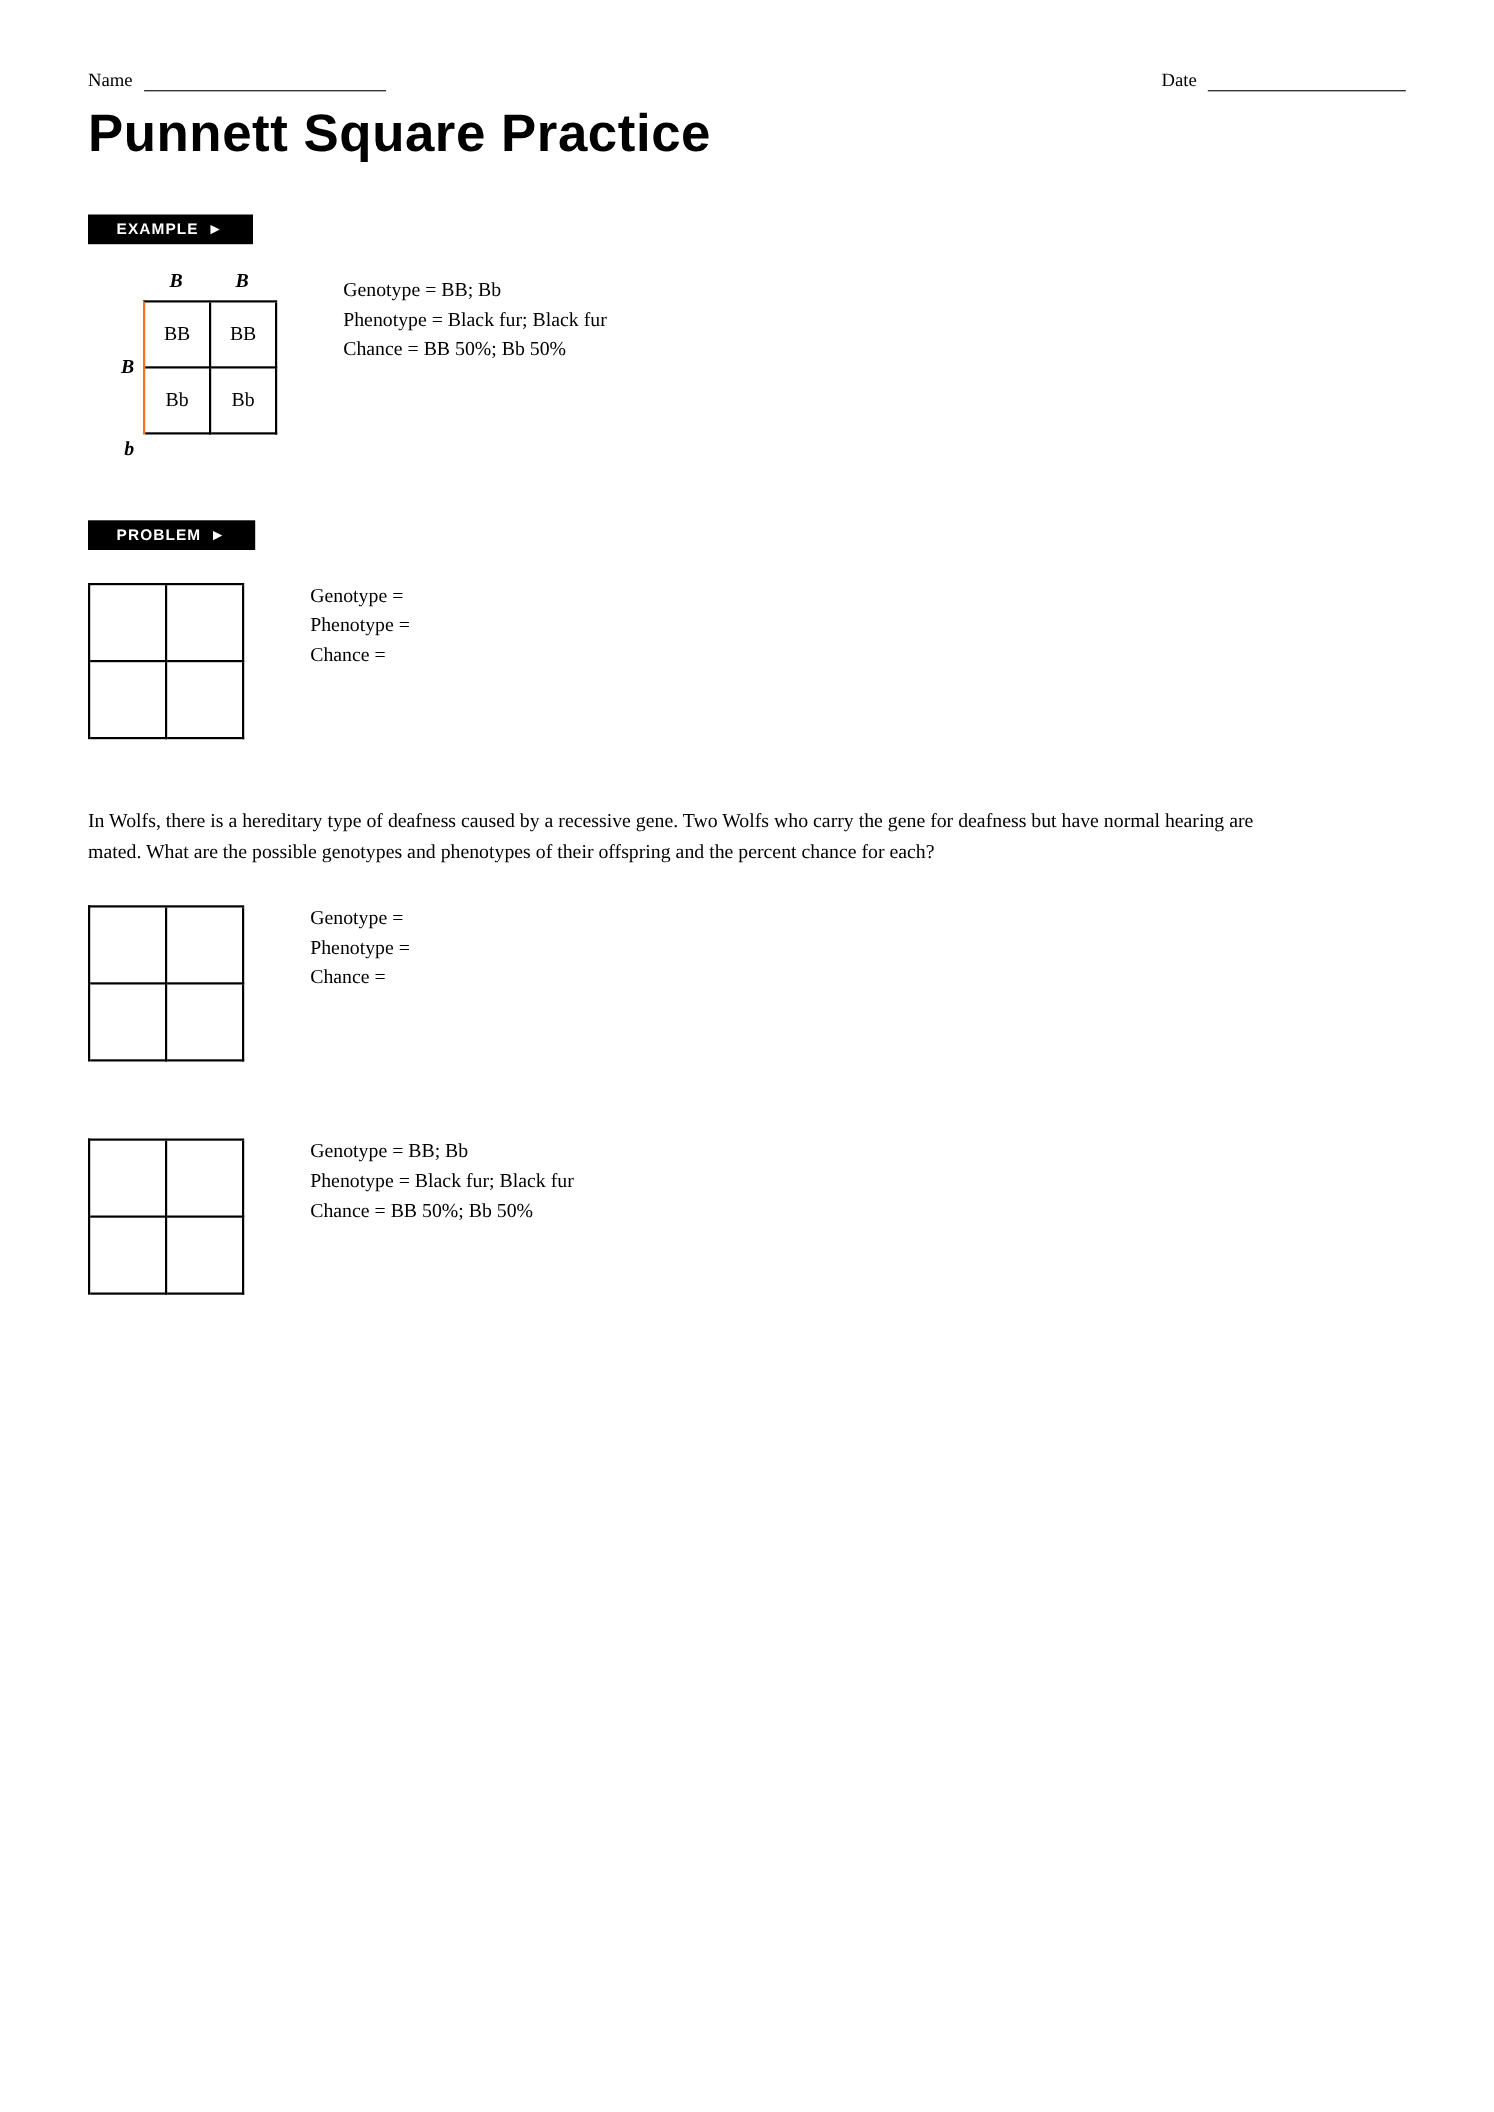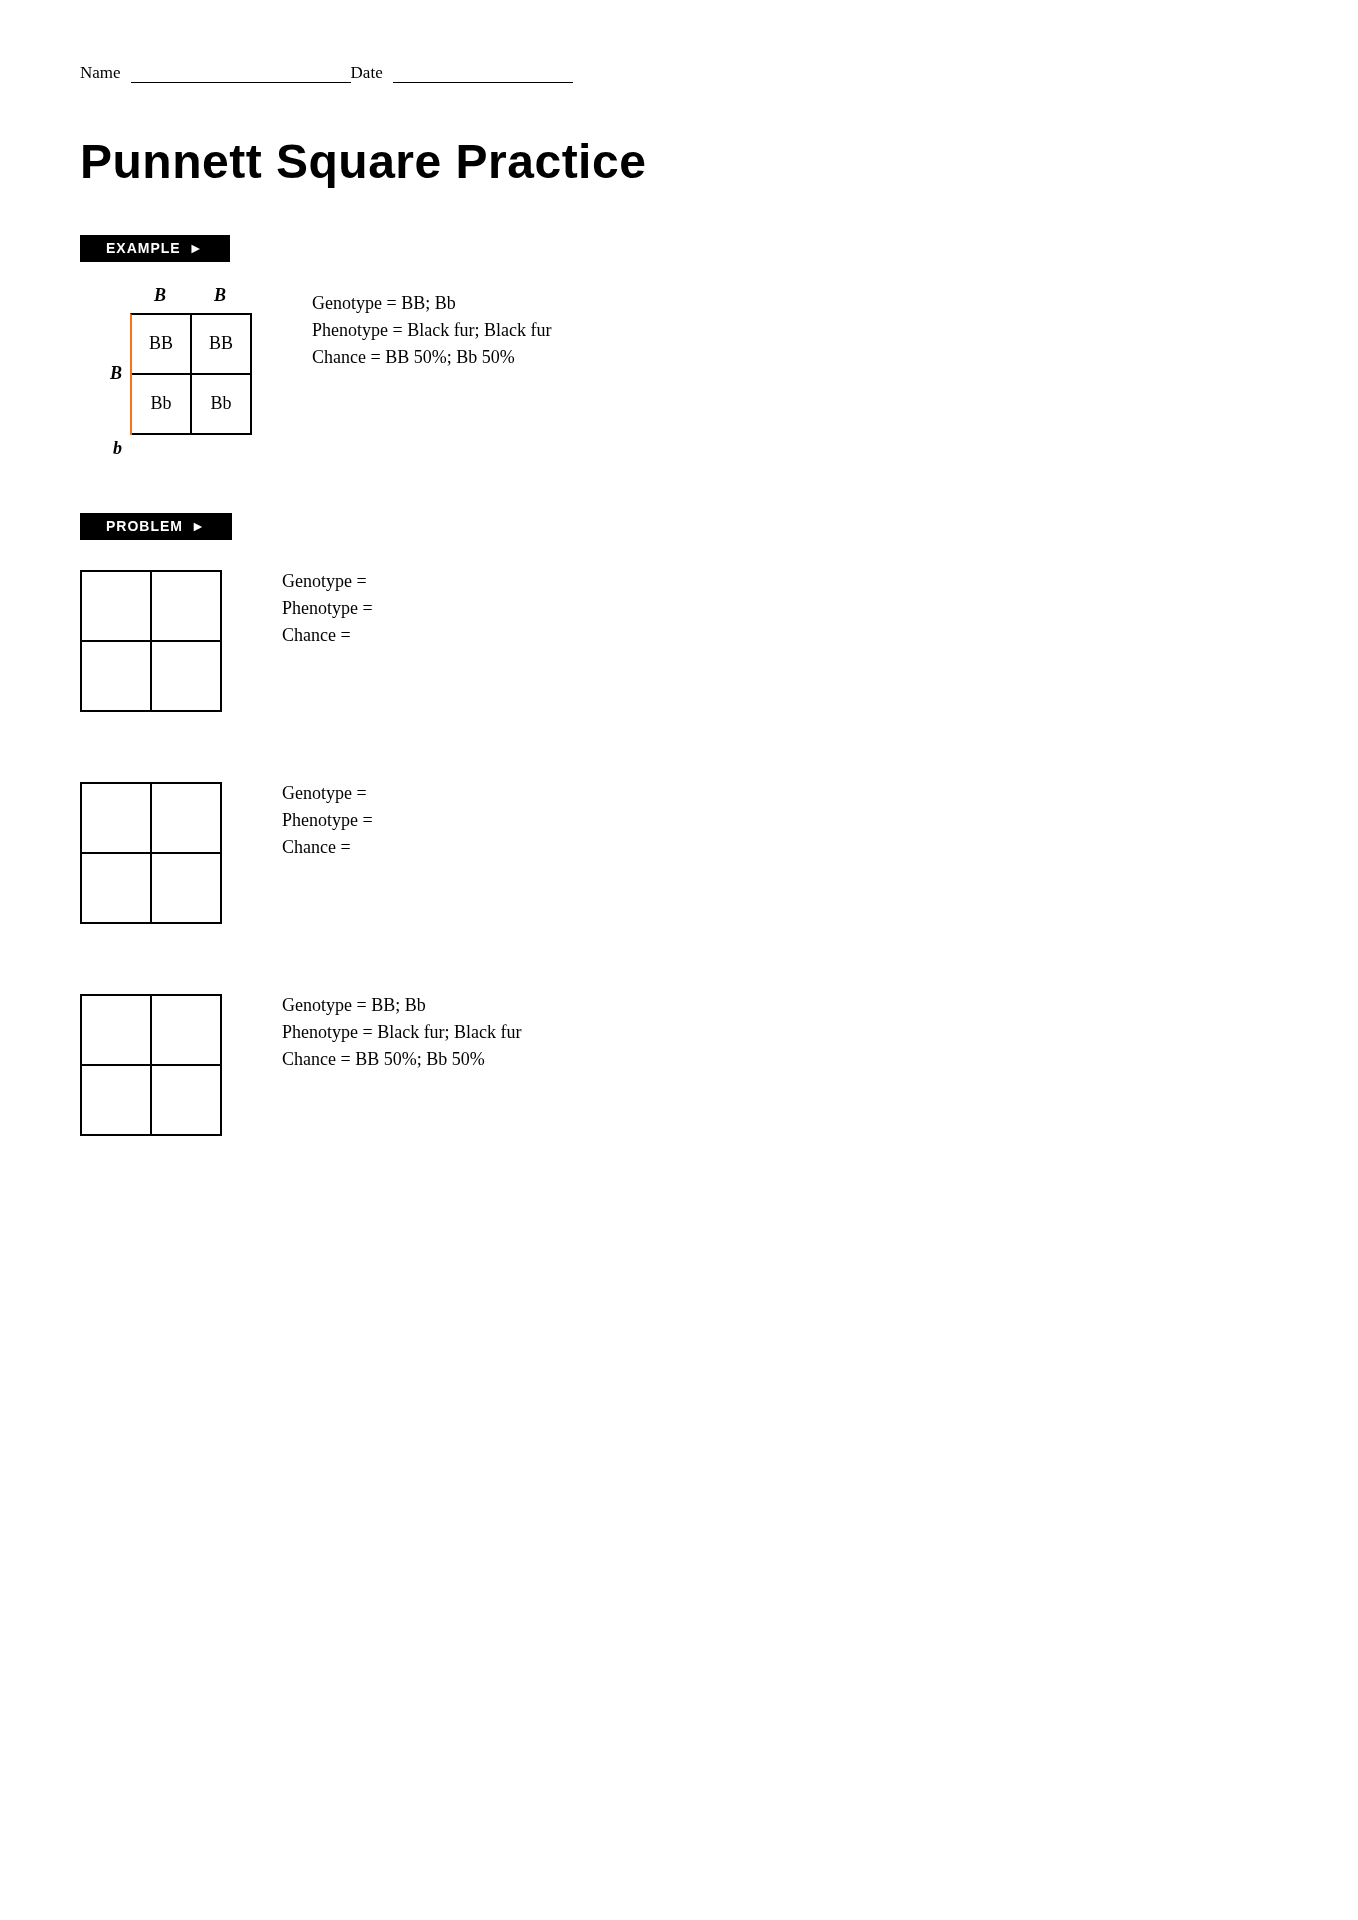--- a/index.html
+++ b/index.html
@@ -14,21 +14,21 @@
       color: #000000;
       width: 1358px;
       min-height: 1920px;
       padding: 60px 80px;
       font-size: 18px;
       line-height: 1.5;
     }
 
     .header-line {
       display: flex;
-      margin-bottom: 40px;
+      justify-content: space-between;
       font-size: 17px;
     }
 
     .header-field {
       display: flex;
       align-items: center;
       gap: 10px;
     }
 
     .underline {
@@ -256,20 +256,21 @@
     <div class="answers-block">
       <div class="answer-line">Genotype =</div>
       <div class="answer-line">Phenotype =</div>
       <div class="answer-line">Chance =</div>
     </div>
   </div>
 </div>
 
 
 <div class="problem-section">
+  <p class="problem-text">In Wolfs, there is a hereditary type of deafness caused by a recessive gene. Two Wolfs who carry the gene for deafness but have normal hearing are mated. What are the possible genotypes and phenotypes of their offspring and the percent chance for each?</p>
 
   <div class="punnett-area">
     <div class="punnett-blank">
       <div class="punnett-blank-cell"></div>
       <div class="punnett-blank-cell"></div>
       <div class="punnett-blank-cell"></div>
       <div class="punnett-blank-cell"></div>
     </div>
 
     <div class="answers-block">

